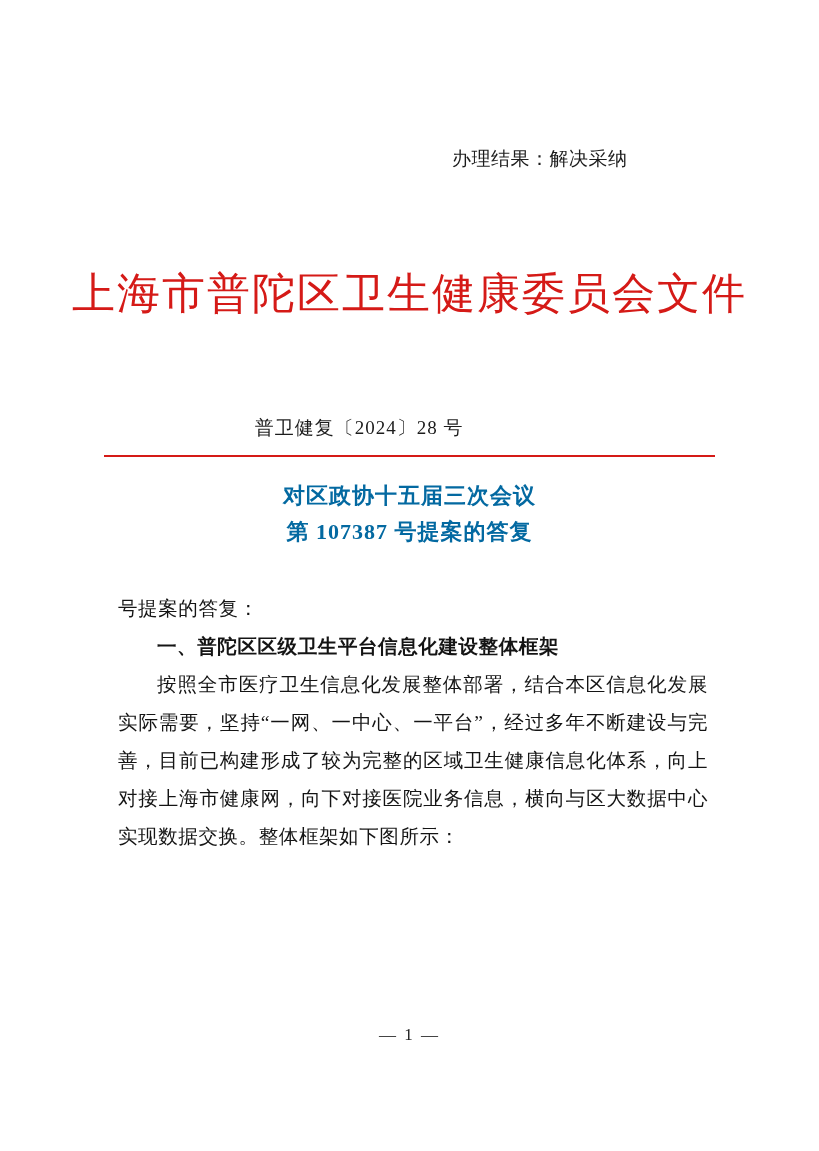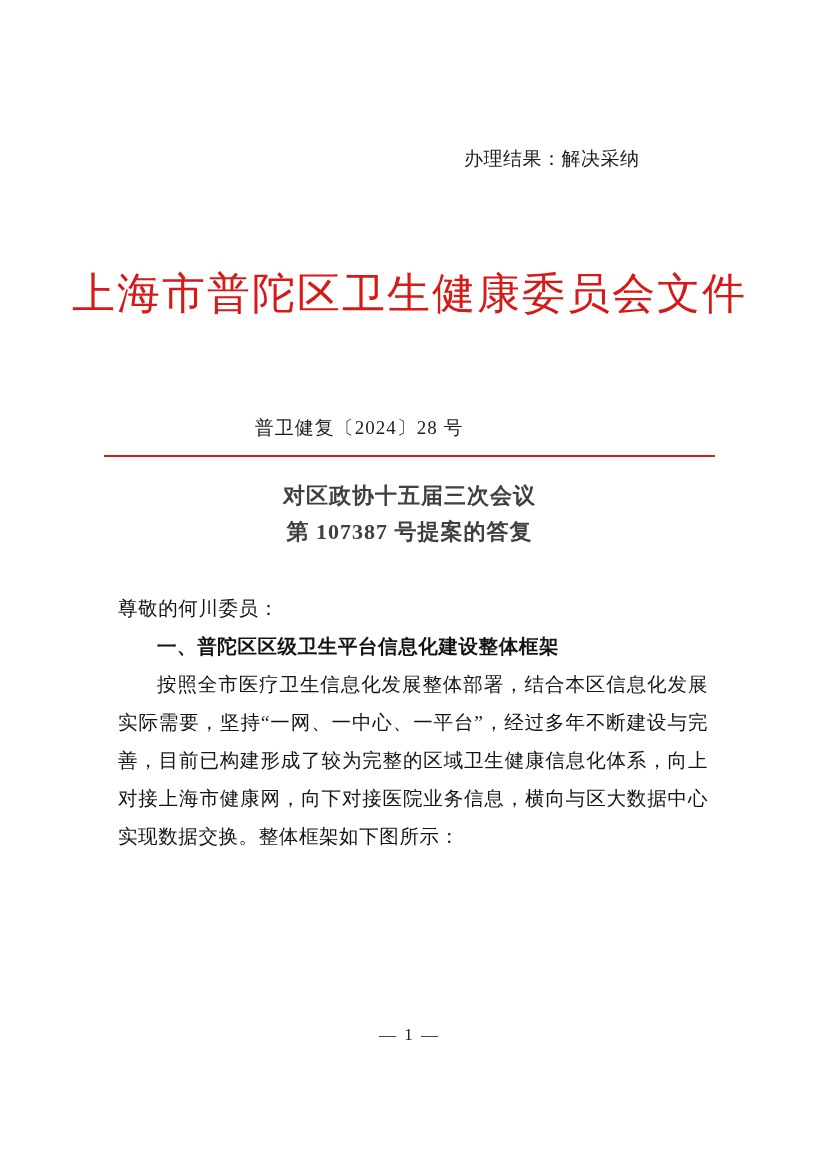--- a/index.html
+++ b/index.html
@@ -29,21 +29,20 @@
     top: 142px;
     left: 452px;
     font-size: 19px;
     line-height: 34px;
     letter-spacing: 0.5px;
     color: #1c1c1c;
     font-family: "Liberation Serif", "DejaVu Serif", serif;
   }
   .meta-line {
     white-space: nowrap;
-    margin-left: 12px;
   }
 
   
   .doc-title {
     position: absolute;
     top: 265px;
     left: 0;
     width: 819px;
     text-align: center;
     color: #d51a17;
@@ -80,21 +79,21 @@
   .subject {
     position: absolute;
     top: 478px;
     left: 0;
     width: 819px;
     text-align: center;
     font-size: 22px;
     font-weight: bold;
     line-height: 36px;
     letter-spacing: 1px;
-    color: #404040;
+    color: #0369a1;
   }
   .subject div { white-space: nowrap; }
 
   
   .body-text {
     position: absolute;
     top: 590px;
     left: 118px;
     width: 590px;
     font-size: 19.5px;
@@ -140,20 +139,20 @@
   <div class="doc-number">普卫健复〔2024〕28 号</div>
 
   <div class="red-rule"></div>
 
   <div class="subject">
     <div>对区政协十五届三次会议</div>
     <div>第 107387 号提案的答复</div>
   </div>
 
   <div class="body-text">
-    <p>尊敬的何川委员：</p>
+    <p>号提案的答复：</p>
     <p class="section-head">一、普陀区区级卫生平台信息化建设整体框架</p>
     <p class="indent">按照全市医疗卫生信息化发展整体部署，结合本区信息化发展实际需要，坚持“一网、一中心、一平台”，经过多年不断建设与完善，目前已构建形成了较为完整的区域卫生健康信息化体系，向上对接上海市健康网，向下对接医院业务信息，横向与区大数据中心实现数据交换。整体框架如下图所示：</p>
   </div>
 
   <div class="page-number">— 1 —</div>
 
 </div>
 
 </body></html>

